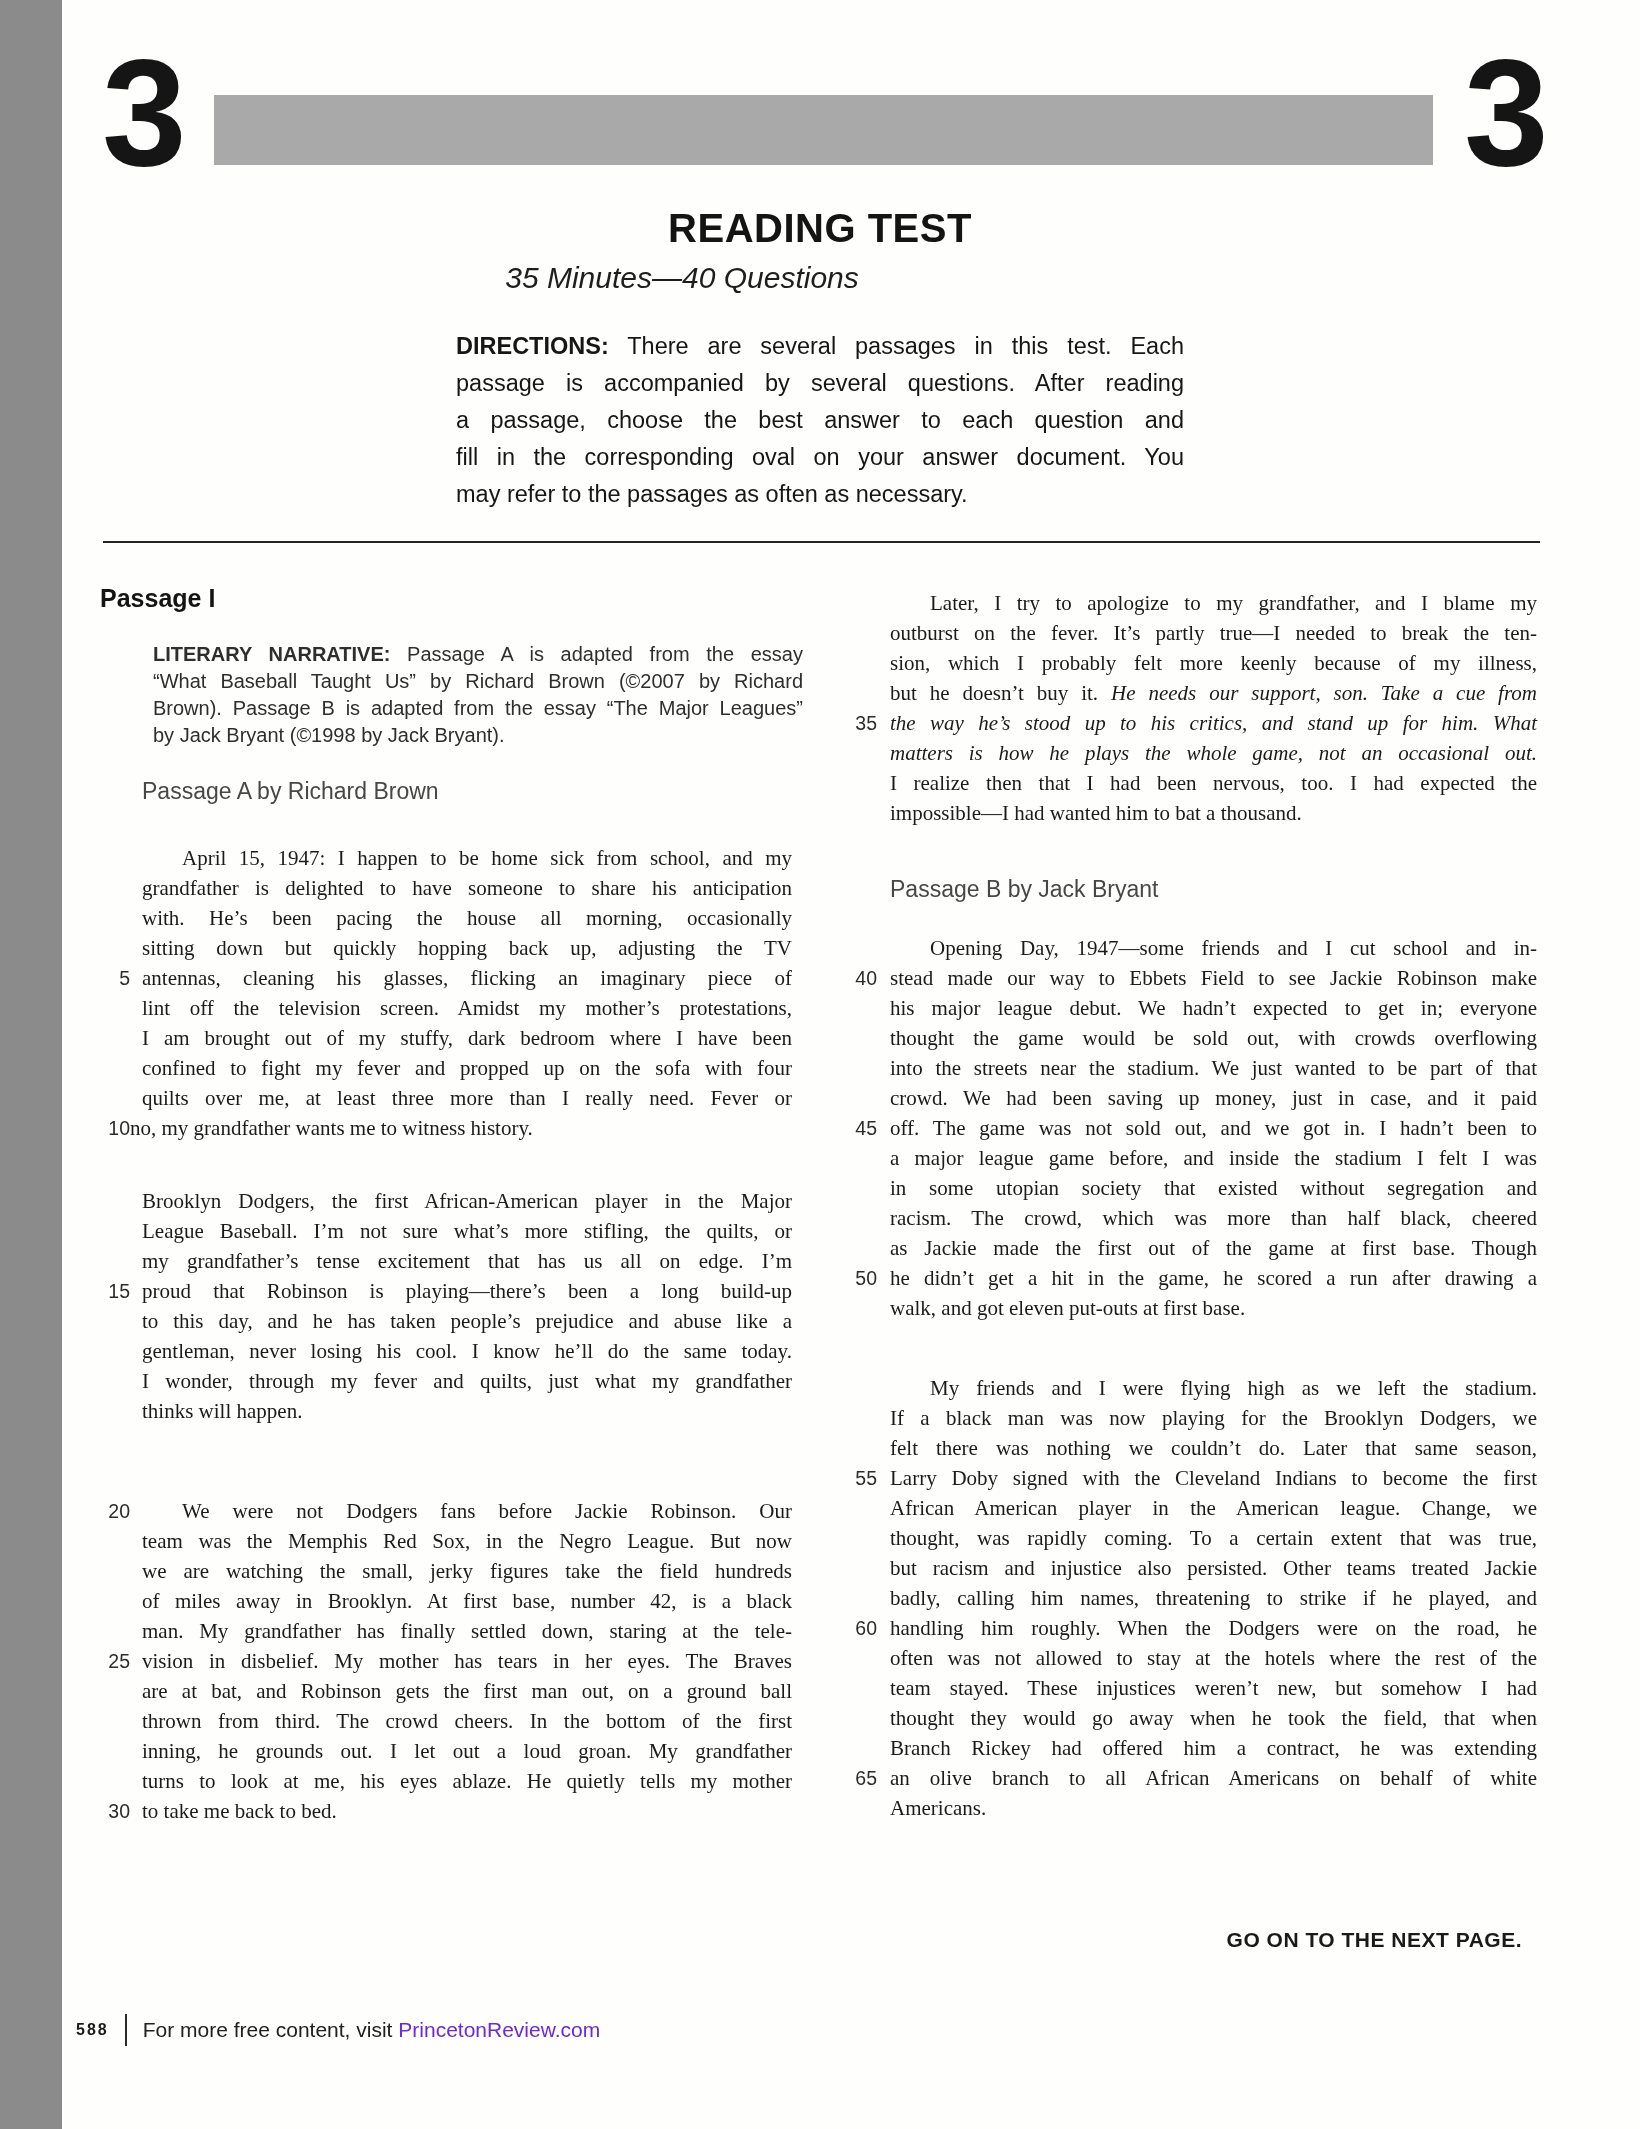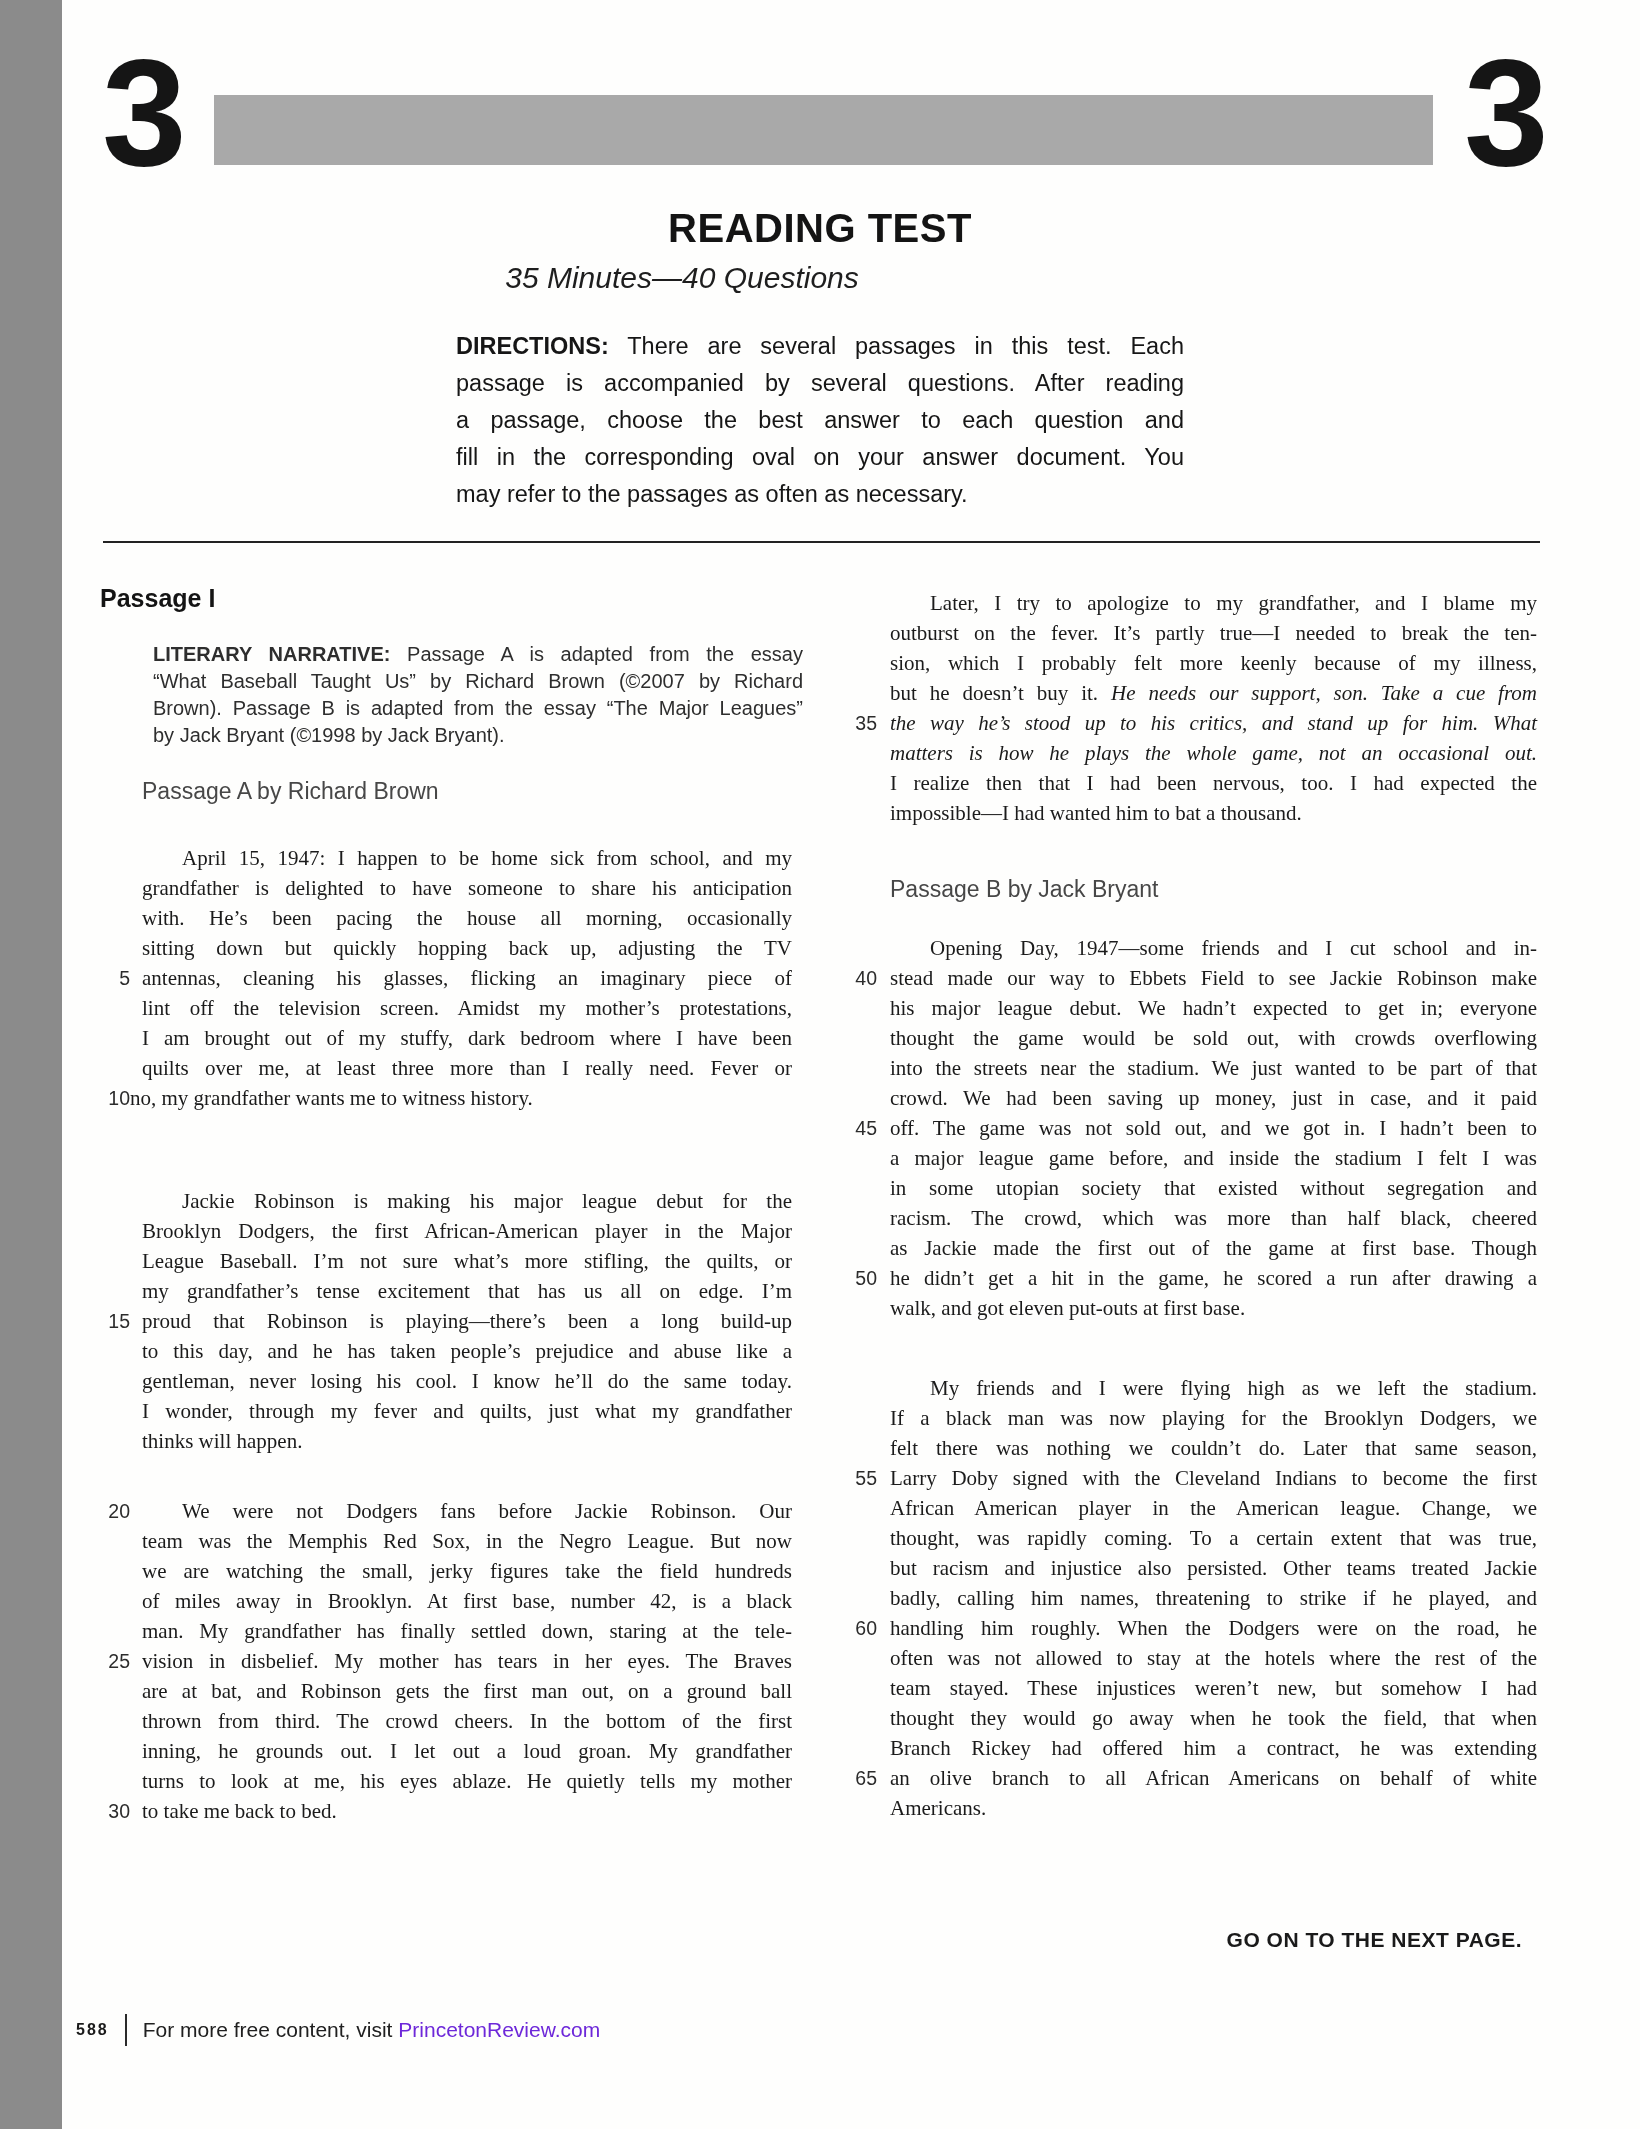--- a/index.html
+++ b/index.html
@@ -117,34 +117,34 @@
       <div class="line">
         <span class="ln" style="width: 30px; margin-right: 12px;"></span>
         <span class="lt"><span>lint off the television screen. Amidst my mother’s protestations,</span></span>
       </div>
       <div class="line">
         <span class="ln" style="width: 30px; margin-right: 12px;"></span>
         <span class="lt"><span>I am brought out of my stuffy, dark bedroom where I have been</span></span>
       </div>
       <div class="line">
         <span class="ln" style="width: 30px; margin-right: 12px;"></span>
+        <span class="lt"><span>confined to fight my fever and propped up on the sofa with four</span></span>
+      </div>
+      <div class="line">
+        <span class="ln" style="width: 30px; margin-right: 12px;"></span>
         <span class="lt"><span>quilts over me, at least three more than I really need. Fever or</span></span>
       </div>
       <div class="line end">
         <span class="ln" style="width: 30px; ">10</span>
         <span class="lt"><span>no, my grandfather wants me to witness history.</span></span>
       </div>
     </div>
     <div class="blk body" style="left: 100px; top: 1186px; width: 692px;">
       <div class="line">
         <span class="ln" style="width: 30px; margin-right: 12px;"></span>
-        <span class="lt ind"><span>Jackie Robinson is making his major league debut for the</span></span>
-      </div>
-      <div class="line">
-        <span class="ln" style="width: 30px; margin-right: 12px;"></span>
         <span class="lt"><span>Brooklyn Dodgers, the first African-American player in the Major</span></span>
       </div>
       <div class="line">
         <span class="ln" style="width: 30px; margin-right: 12px;"></span>
         <span class="lt"><span>League Baseball. I’m not sure what’s more stifling, the quilts, or</span></span>
       </div>
       <div class="line">
         <span class="ln" style="width: 30px; margin-right: 12px;"></span>
         <span class="lt"><span>my grandfather’s tense excitement that has us all on edge. I’m</span></span>
       </div>

